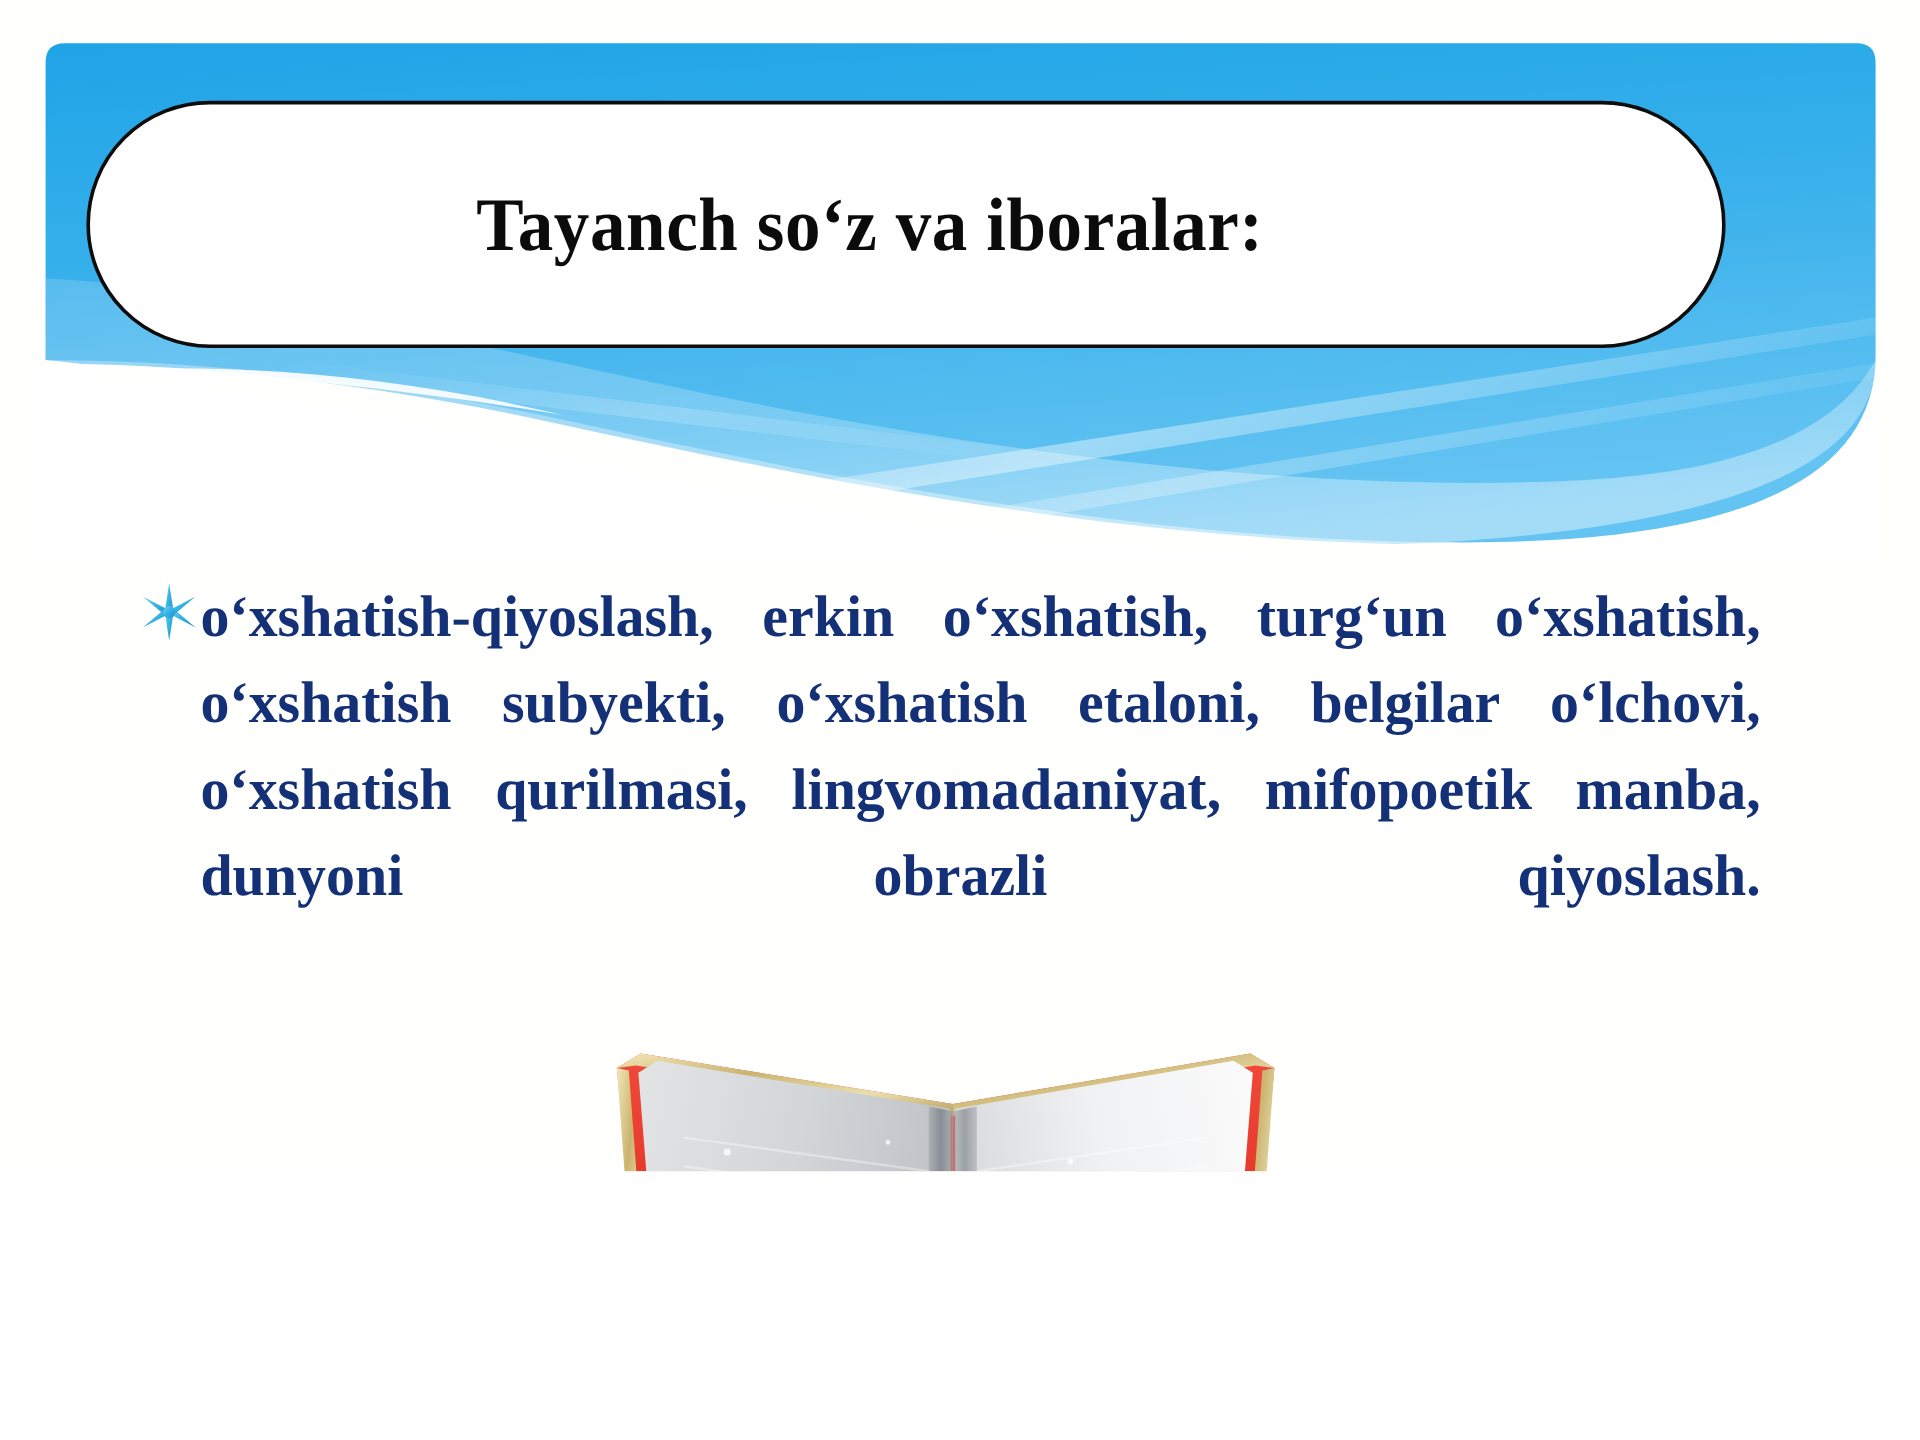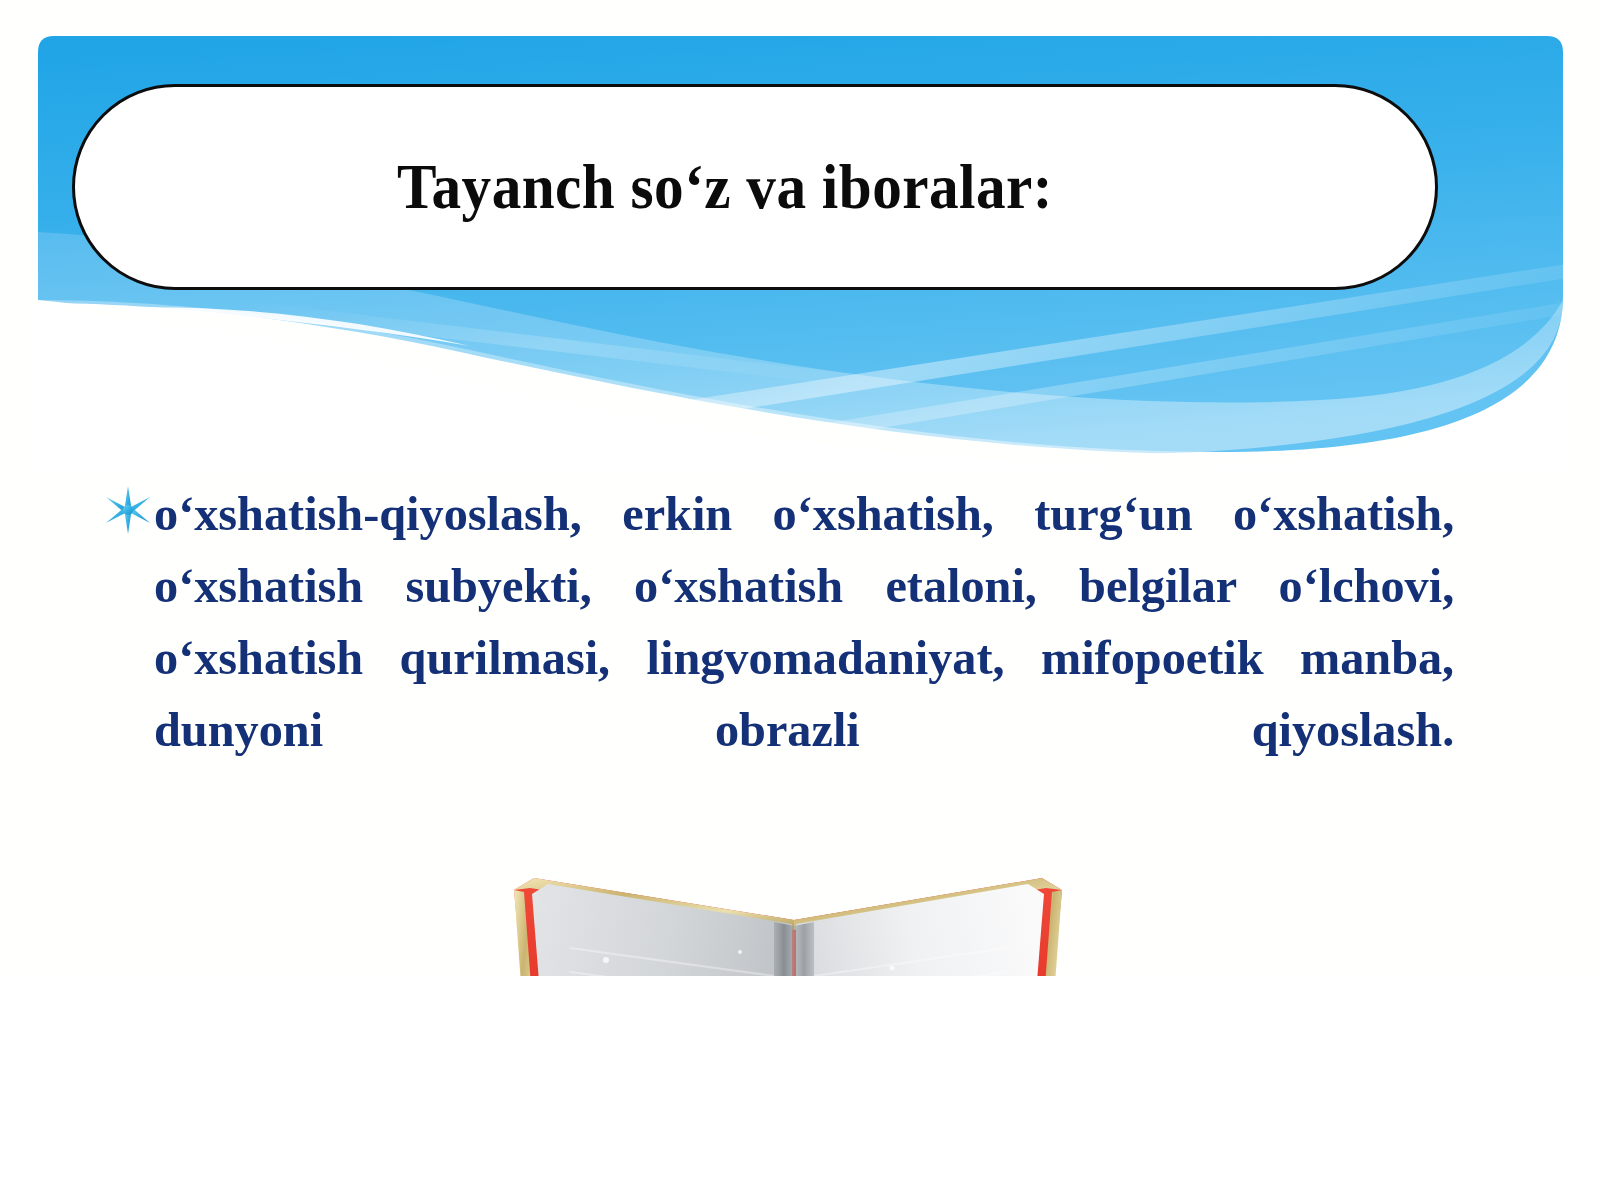--- a/index.html
+++ b/index.html
@@ -53,21 +53,21 @@
     letter-spacing: 0.5px;
     transform: scaleX(0.94);
     white-space: nowrap;
     margin-right: 60px;
     line-height: 1;
   }
 
   
   .body-block {
     position: absolute;
-    left: 102px;
+    left: 115px;
     top: 478px;
     width: 1372px;
     display: flex;
     align-items: flex-start;
   }
   .bullet-star {
     flex: 0 0 auto;
     width: 52px;
     height: 52px;
     margin-top: 6px;

